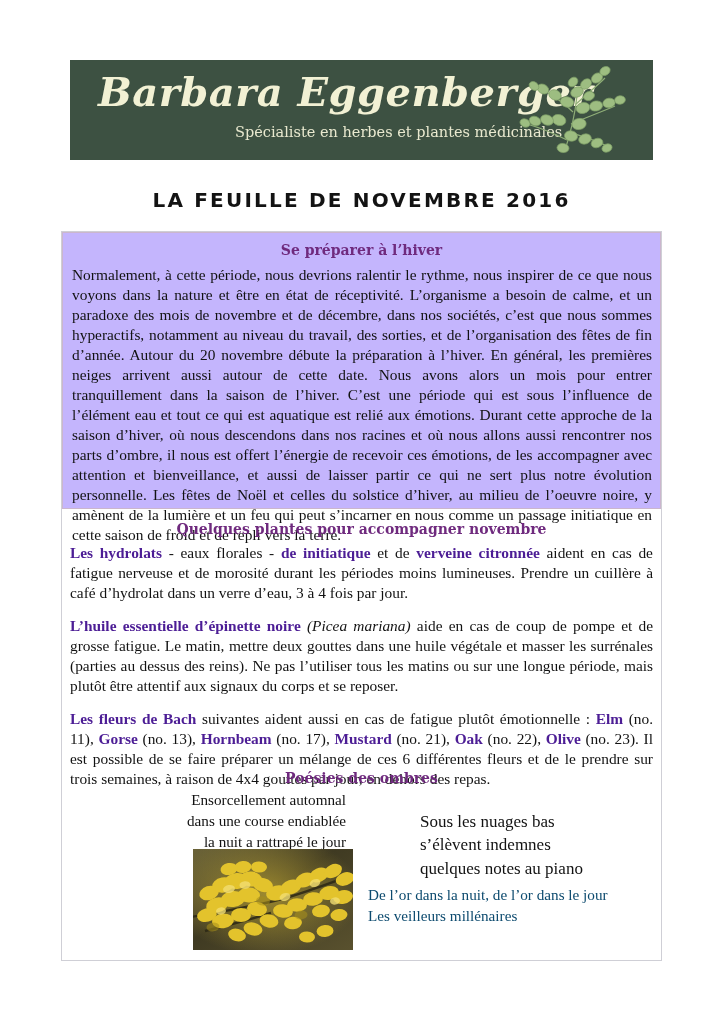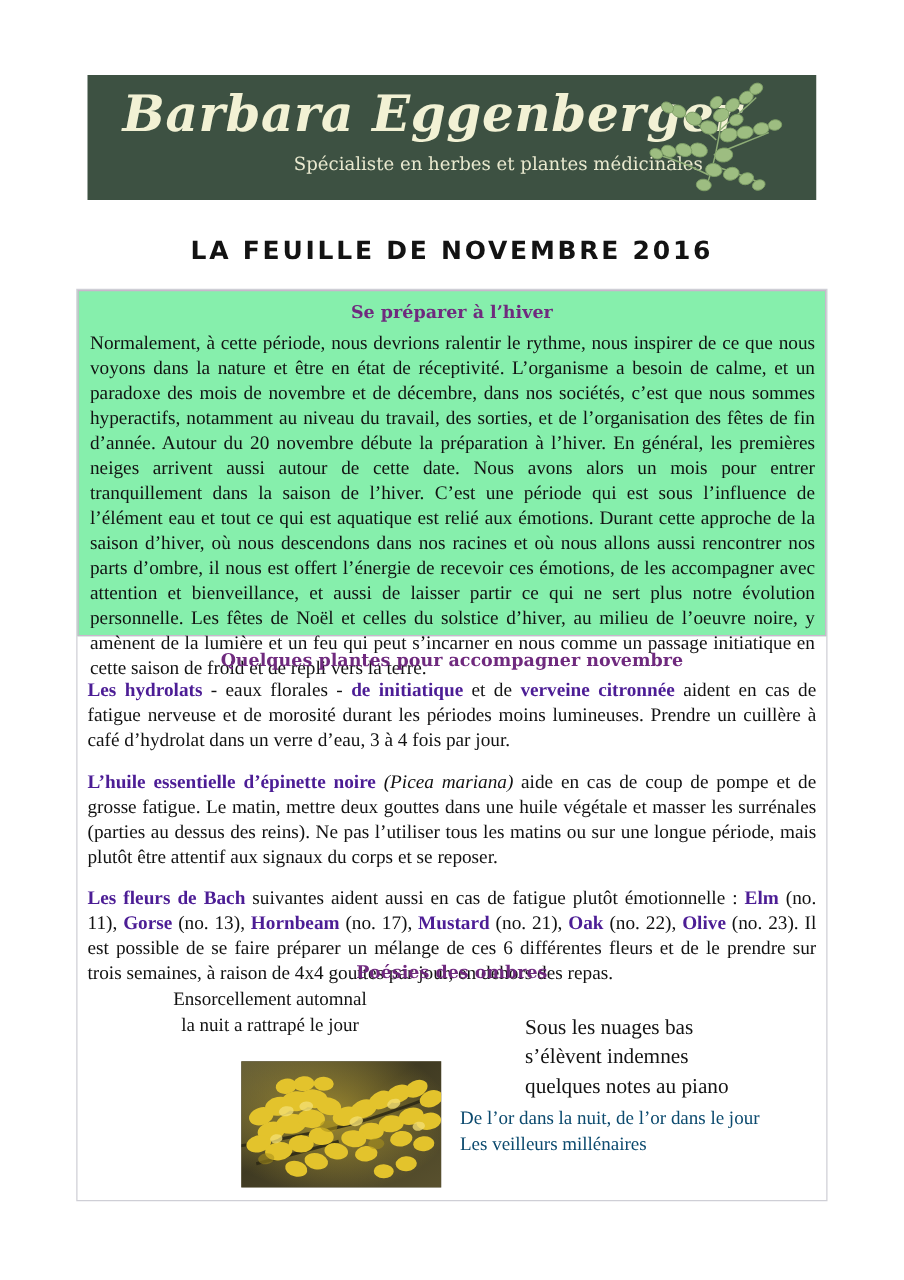--- a/index.html
+++ b/index.html
@@ -91,21 +91,21 @@
 
   
   .intro-box {
     position: absolute;
     left: 62px;
     top: 232px;
     width: 599px;
     height: 277px;
     border: 1px solid #cbb6cd;
     box-sizing: border-box;
-    background: #86efac;
+    background: #c4b5fd;
   }
 
   .sect-head {
     text-align: center;
     font-family: "DejaVu Serif", serif;
     font-weight: 700;
     font-size: 14px;
     color: #6f2a7e;
     margin: 0;
   }
@@ -166,21 +166,21 @@
 
   .poem-left {
     position: absolute;
     left: 86px;
     top: 790px;
     width: 260px;
     font-family: "Liberation Serif", serif;
     font-size: 15.2px;
     line-height: 1.38;
     color: #121212;
-    text-align: center;
+    text-align: right;
   }
 
   .poem-right-top {
     position: absolute;
     left: 420px;
     top: 810px;
     width: 250px;
     font-family: "Liberation Serif", serif;
     font-size: 17px;
     line-height: 1.38;
@@ -275,20 +275,21 @@
   <div class="plants-body body-text">
     <p class="body-text"><span class="hl">Les hydrolats</span><span> - eaux florales - </span><span class="hl">de initiatique</span><span> et de </span><span class="hl">verveine citronnée</span><span> aident en cas de fatigue nerveuse et de morosité durant les périodes moins lumineuses. Prendre un cuillère à café d’hydrolat dans un verre d’eau, 3 à 4 fois par jour.</span></p>
     <p class="body-text"><span class="hl">L’huile essentielle d’épinette noire</span><span> </span><span class="ital">(Picea mariana)</span><span> aide en cas de coup de pompe et de grosse fatigue. Le matin, mettre deux gouttes dans une huile végétale et masser les surrénales (parties au dessus des reins). Ne pas l’utiliser tous les matins ou sur une longue période, mais plutôt être attentif aux signaux du corps et se reposer.</span></p>
     <p class="body-text"><span class="hl">Les fleurs de Bach</span><span> suivantes aident aussi en cas de fatigue plutôt émotionnelle : </span><span class="hl">Elm</span><span> (no. 11), </span><span class="hl">Gorse</span><span> (no. 13), </span><span class="hl">Hornbeam</span><span> (no. 17), </span><span class="hl">Mustard</span><span> (no. 21), </span><span class="hl">Oak</span><span> (no. 22), </span><span class="hl">Olive</span><span> (no. 23). Il est possible de se faire préparer un mélange de ces 6 différentes fleurs et de le prendre sur trois semaines, à raison de 4x4 gouttes par jour, en dehors des repas.</span></p>
   </div>
 
   <div class="sect-head poems-head">Poésies des ombres</div>
 
   <div class="poem-left">
       <span class="poem-line">Ensorcellement automnal</span>
+      <span class="poem-line">dans une course endiablée</span>
       <span class="poem-line">la nuit a rattrapé le jour</span>
     </div>
   <div class="poem-right-top">
       <span class="poem-line">Sous les nuages bas</span>
       <span class="poem-line">s’élèvent indemnes</span>
       <span class="poem-line">quelques notes au piano</span>
     </div>
   <div class="poem-right-bottom">
       <span class="poem-line">De l’or dans la nuit, de l’or dans le jour</span>
       <span class="poem-line">Les veilleurs millénaires</span>

